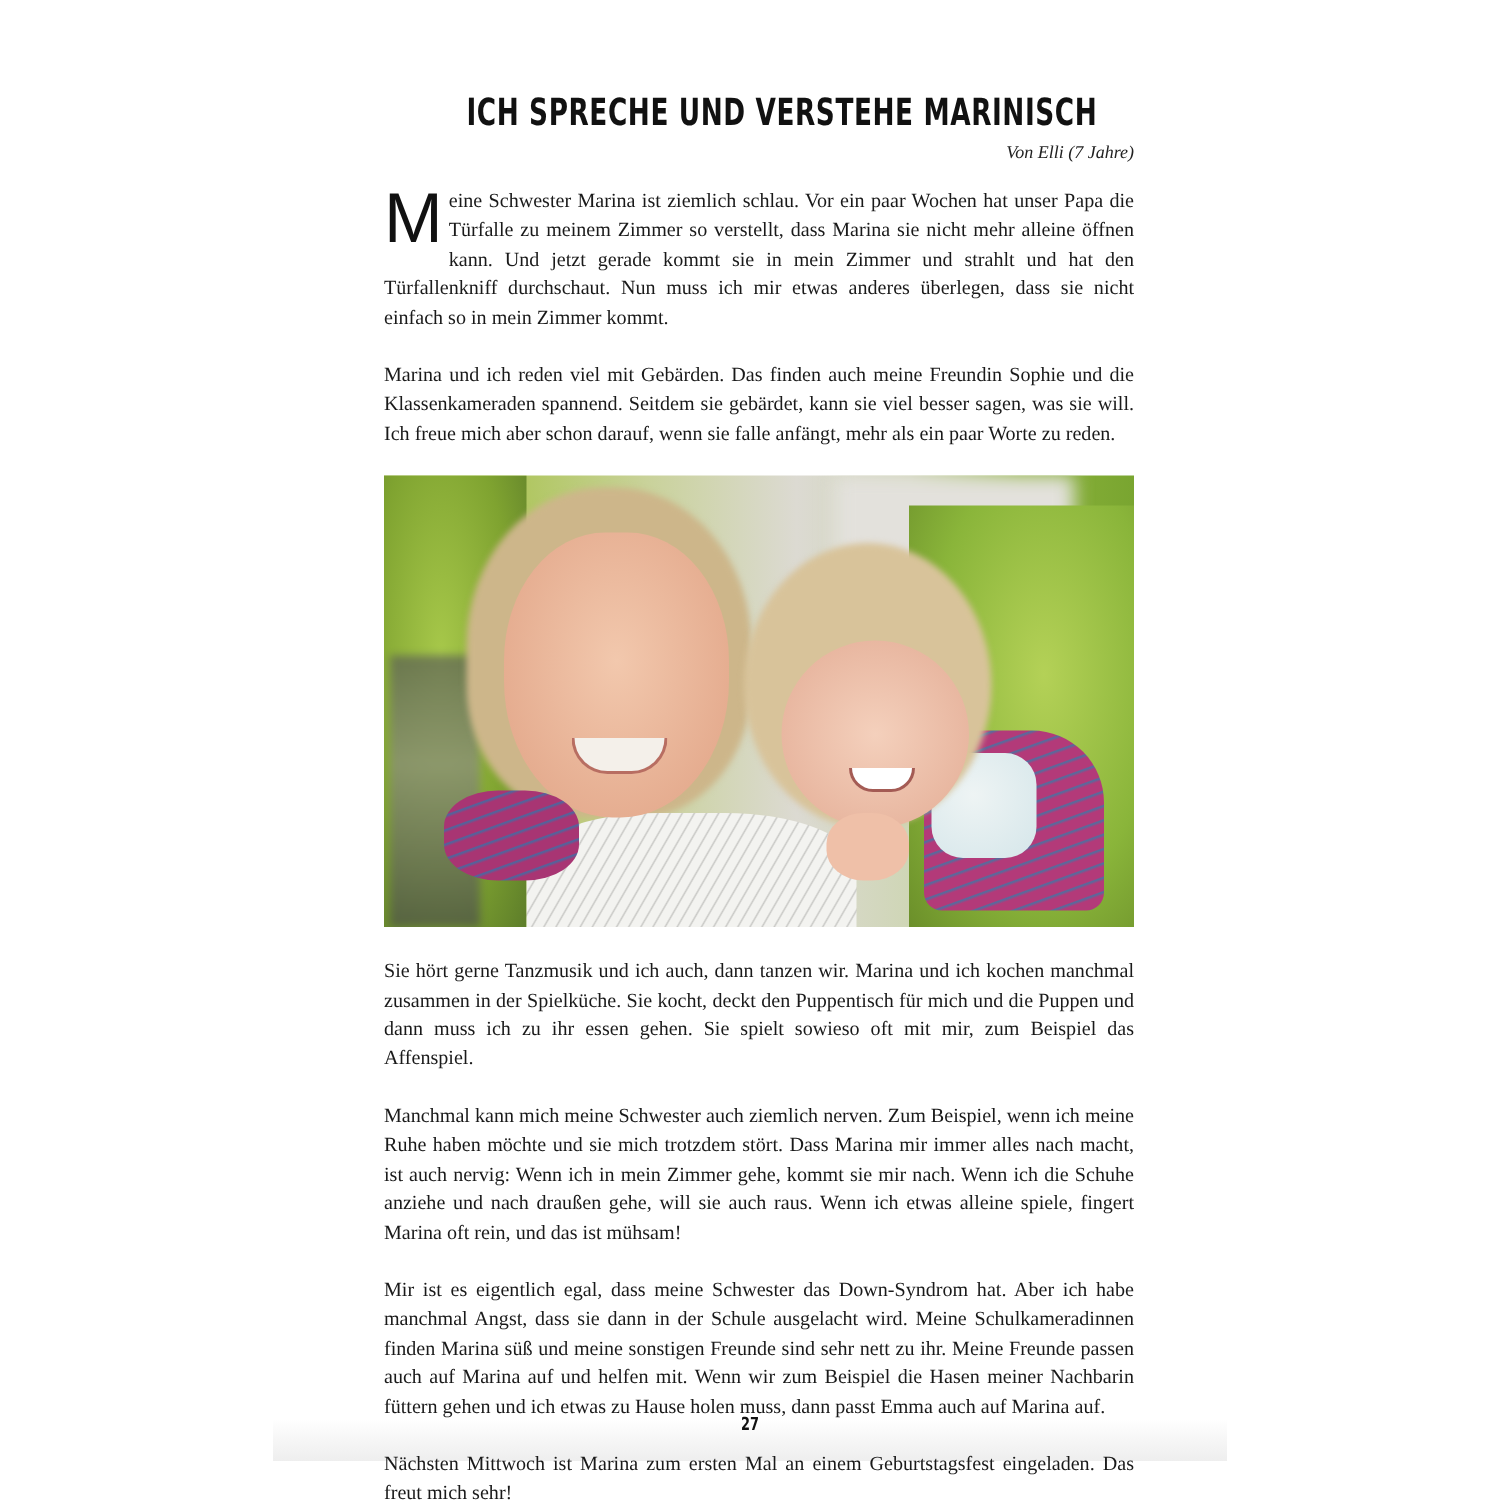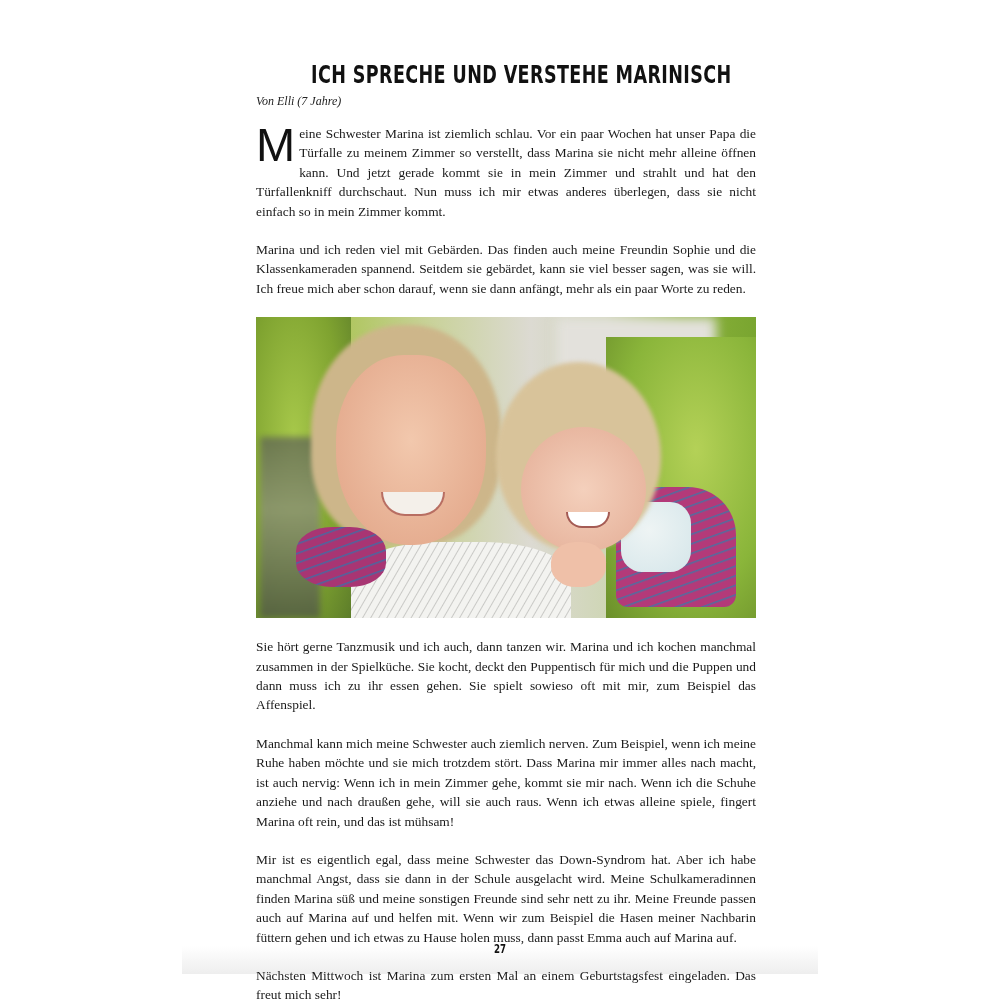--- a/index.html
+++ b/index.html
@@ -15,21 +15,21 @@
   }
   .title {
     text-align: center;
     font-family: "DejaVu Sans Condensed", "DejaVu Sans", "Liberation Sans", sans-serif;
     font-weight: bold; font-size: 25px; letter-spacing: 0.5px;
     transform: scaleX(0.78); transform-origin: center;
     margin: 0; line-height: 38px; white-space: nowrap;
     color: #111;
   }
   .byline {
-    text-align: left; font-style: italic; font-size: 12px;
+    text-align: right; font-style: italic; font-size: 12px;
     margin: 0; line-height: 14px; color: #222;
     font-family: "Liberation Serif", serif;
   }
   .para {
     font-family: "Liberation Serif", serif;
     font-size: 13.4px; line-height: 19.4px; text-align: justify;
     margin: 0 0 19px 0; hyphens: manual;
   }
   .para.first { margin-top: 16px; }
   .dropcap {
@@ -67,21 +67,21 @@
 <body>
 
 <div class="page-shadow"></div>
 
 <div class="content">
   <h1 class="title">ICH SPRECHE UND VERSTEHE MARINISCH</h1>
   <p class="byline">Von Elli (7 Jahre)</p>
 
   <p class="para first"><span class="dropcap">M</span><span>eine Schwester Marina ist ziemlich schlau. Vor ein paar Wochen hat unser Papa die Tür­falle zu meinem Zimmer so verstellt, dass Marina sie nicht mehr alleine öffnen kann. Und jetzt gerade kommt sie in mein Zimmer und strahlt und hat den Türfallenkniff durchschaut. Nun muss ich mir etwas anderes überlegen, dass sie nicht einfach so in mein Zimmer kommt.</span></p>
 
-  <p class="para">Marina und ich reden viel mit Gebärden. Das finden auch meine Freundin Sophie und die Klas­senkameraden spannend. Seitdem sie gebärdet, kann sie viel besser sagen, was sie will. Ich freue mich aber schon darauf, wenn sie dann anfängt, mehr als ein paar Worte zu reden.</p>
+  <p class="para">Marina und ich reden viel mit Gebärden. Das finden auch meine Freundin Sophie und die Klas­senkameraden spannend. Seitdem sie gebärdet, kann sie viel besser sagen, was sie will. Ich freue mich aber schon darauf, wenn sie falle anfängt, mehr als ein paar Worte zu reden.</p>
 
   <div class="photo" title="Two smiling girls, the younger sister hugging the older from behind, green ivy background">
     <div class="ivy-left"></div>
     <div class="stone"></div>
     <div class="wall"></div>
     <div class="ivy-right"></div>
     <div class="hair1"></div>
     <div class="shirt1"></div>
     <div class="face1"></div>
     <div class="smile1"></div>

